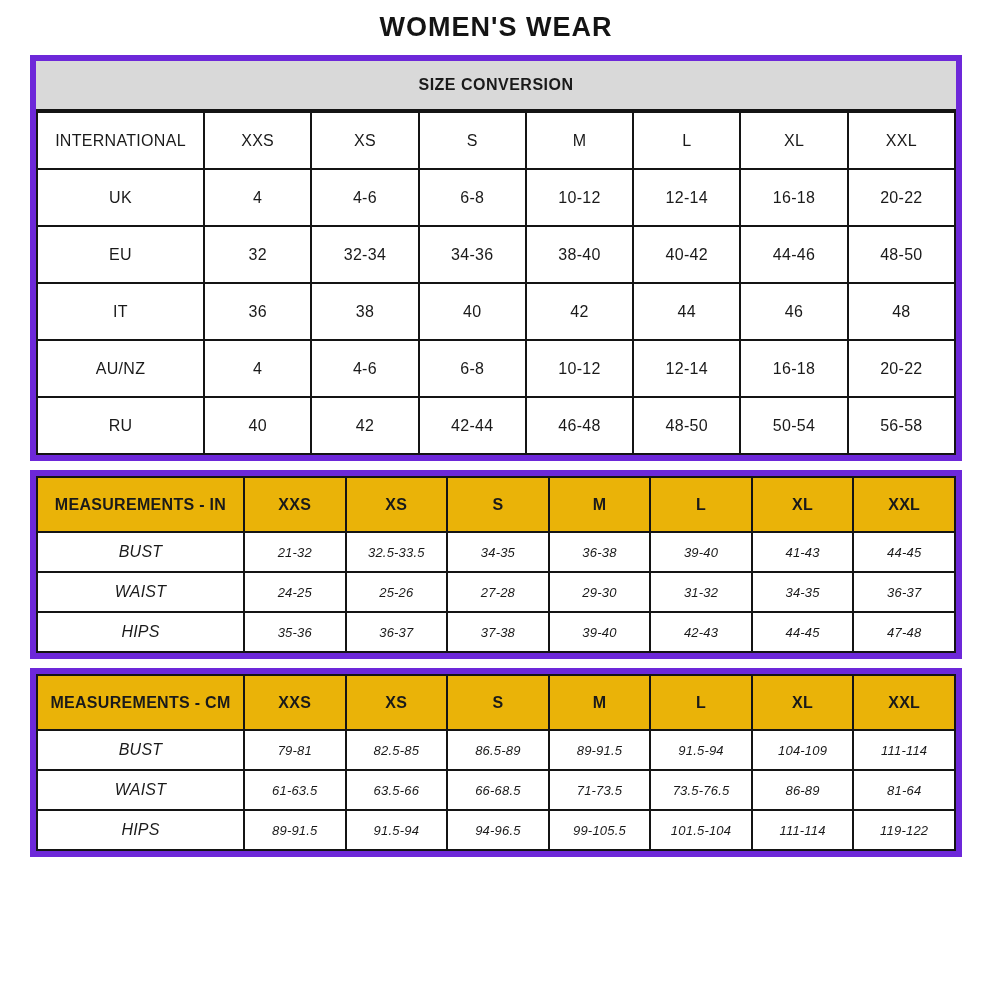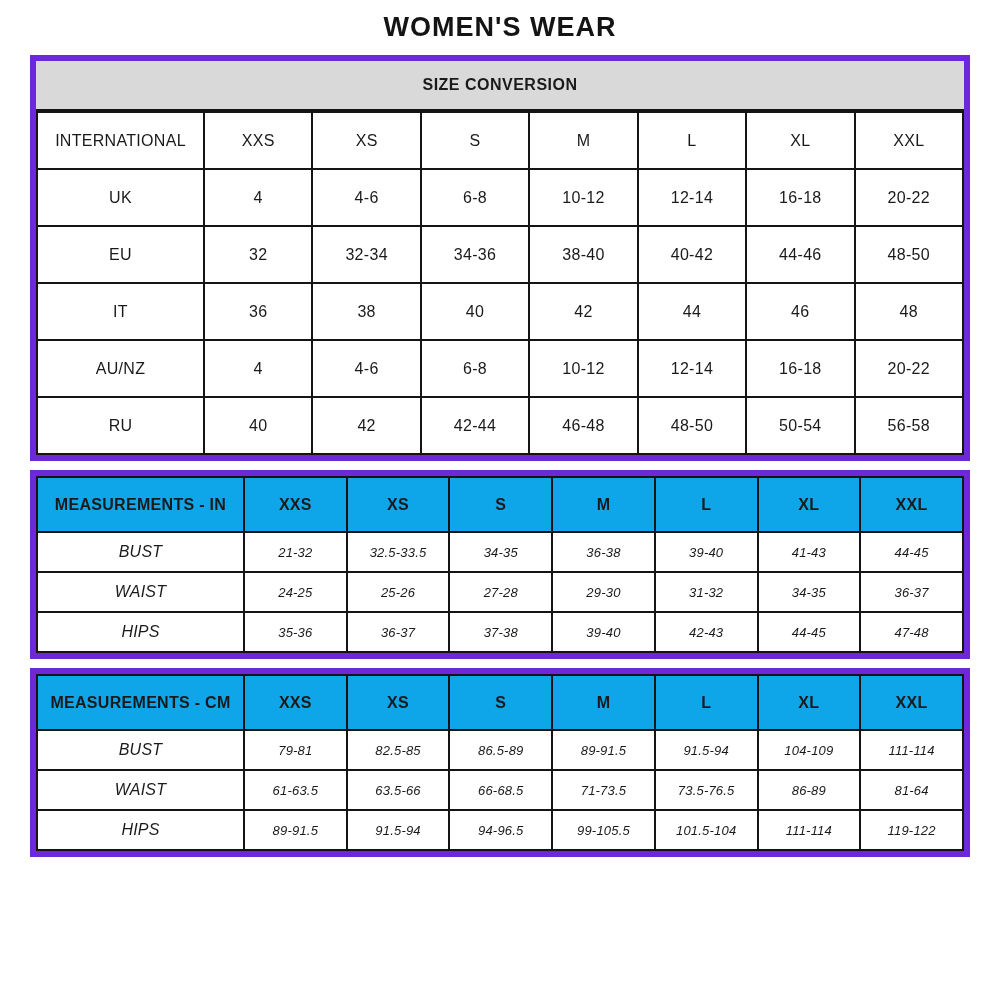--- a/index.html
+++ b/index.html
@@ -2,21 +2,21 @@
 <html><head>
 <meta charset="utf-8">
 <style>
   * { margin: 0; padding: 0; box-sizing: border-box; }
   html, body { background: #ffffff; }
   body {
     width: 1000px; height: 1000px;
     font-family: "Liberation Sans", sans-serif;
     color: #1a1a1a;
   }
-  .page { padding: 12px 30px 0 30px; }
+  .page { padding: 12px 38px 0 30px; }
 
   .page-title {
     text-align: center;
     font-size: 27px;
     font-weight: bold;
     letter-spacing: 1px;
     margin-bottom: 12px;
     color: #141414;
   }
 
@@ -53,21 +53,21 @@
   }
 
   
   .t1 col.c-label { width: 167px; }
   .t1 th, .t1 td { height: 57px; font-size: 16px; font-weight: normal; letter-spacing: 0.3px; }
 
   
   .t2 col.c-label { width: 207px; }
   .t2 thead th {
     height: 55px;
-    background: #0ea5e9;
+    background: #eab308;
     font-size: 16px;
     font-weight: bold;
     letter-spacing: 0.3px;
   }
   .t2 tbody td { height: 40px; font-size: 13px; letter-spacing: 0.2px; font-style: italic; }
   .t2 tbody td.rowlabel { font-size: 16px; }
 </style>
 </head>
 <body>
 

